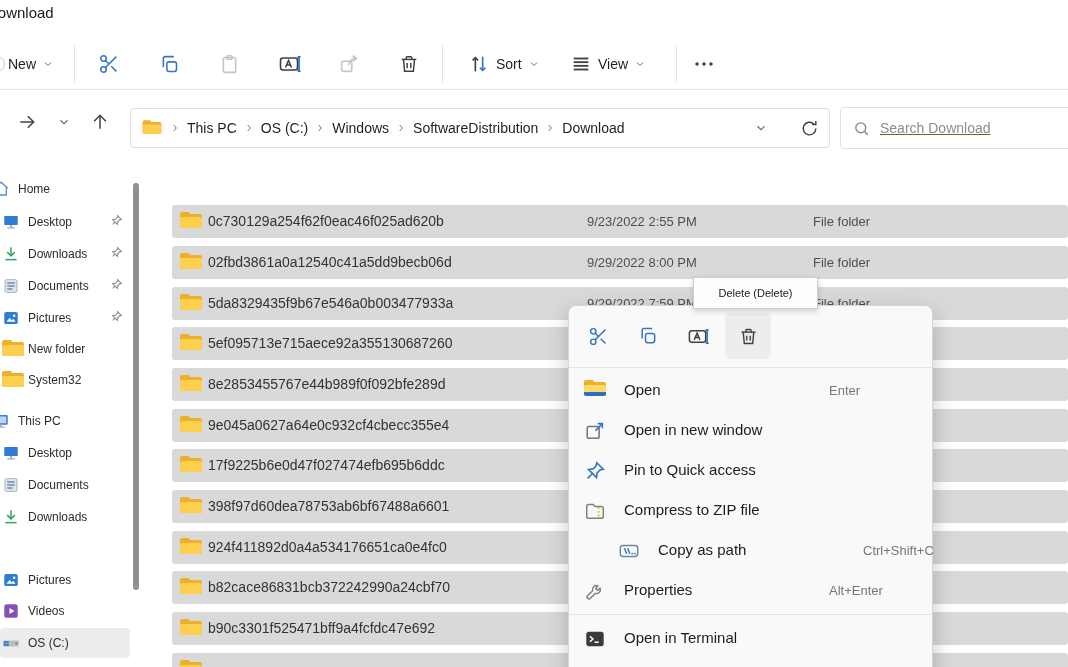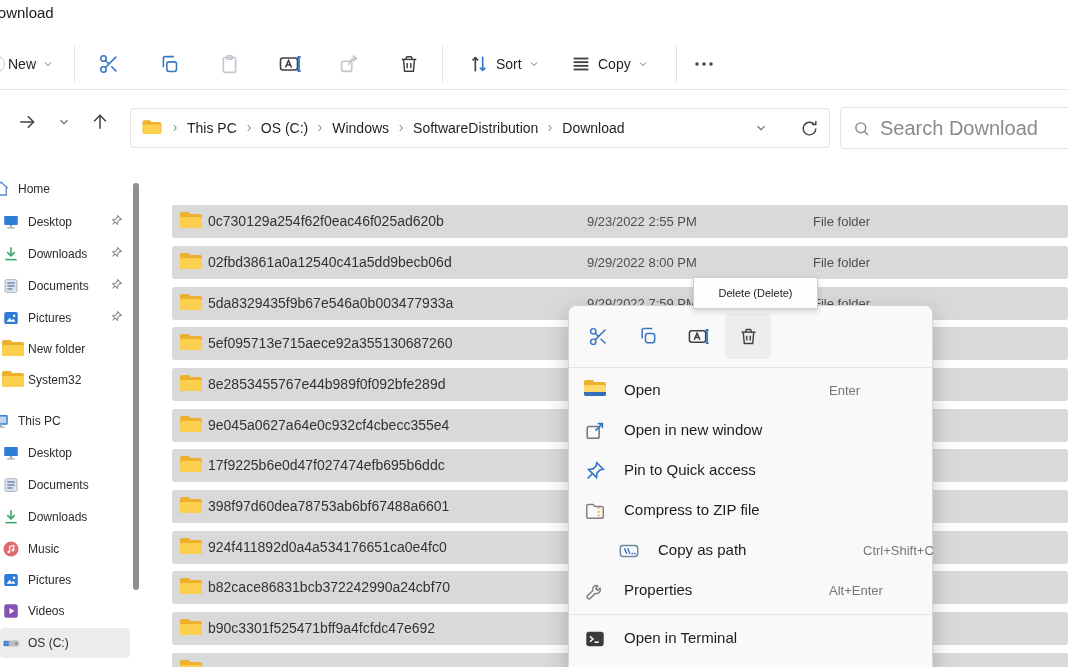--- a/index.html
+++ b/index.html
@@ -25,21 +25,21 @@
   .newplus { position:absolute; left:-11px; top:56px; width:16px; height:16px; border:1.5px solid #b9cde4; border-radius:50%; }
 
   
   .navrow { position:absolute; left:0; top:92px; width:1068px; height:64px; background:#fff; }
   .navbtn { position:absolute; top:16px; width:28px; height:28px; display:flex; align-items:center; justify-content:center; border-radius:4px; }
   .addressbar { position:absolute; left:130px; top:16px; width:700px; height:40px; border:1px solid #e1e1e1; background:#fff; border-radius:4px; display:flex; align-items:center; padding:0 10px; gap:7px; }
   .crumb { font-size:14px; color:#1f1f1f; white-space:nowrap; }
   .crumb-sep svg { display:block; }
   .addr-spacer { flex:1; }
   .searchbox { position:absolute; left:840px; top:15px; width:240px; height:42px; border:1px solid #e1e1e1; background:#fff; border-radius:4px; display:flex; align-items:center; padding:0 12px; gap:10px; }
-  .searchbox input { border:none; outline:none; font-size:20px; color:#4d7c0f; width:160px; font-family:"Liberation Sans", sans-serif; background:transparent; }
+  .searchbox input { border:none; outline:none; font-size:14px; color:#4d7c0f; width:160px; font-family:"Liberation Sans", sans-serif; background:transparent;text-decoration:underline; }
   .searchbox input::placeholder { color:#8b8b8b; }
 
   
   .sidebar { position:absolute; left:0; top:160px; width:132px; height:507px; }
   .side-item { position:absolute; left:0; height:30px; display:flex; align-items:center; border-radius:4px; width:130px; }
   .side-item .sicon { width:18px; height:18px; flex:0 0 18px; margin-right:8px; }
   .side-item .slabel { font-size:12px; color:#2b2b2b; white-space:nowrap; }
   .side-item.cut .sicon { margin-left:-8px; }
   .side-item.child { padding-left:2px; }
   .side-item.selected { background:#ececec; }
@@ -160,21 +160,21 @@
           <polyline points="6 9 12 15 18 9"></polyline>
         </svg>
     </div>
     <div class="tbtn" style="left:570px;">
       <svg class="dark" width="22" height="22" viewBox="0 0 24 24" fill="none" stroke="currentColor" stroke-width="2">
           <line x1="4" y1="6" x2="20" y2="6"></line>
           <line x1="4" y1="10" x2="20" y2="10"></line>
           <line x1="4" y1="14" x2="20" y2="14"></line>
           <line x1="4" y1="18" x2="20" y2="18"></line>
         </svg>
-      <span class="tlabel">Copy</span>
+      <span class="tlabel">View</span>
       <svg class="chev" width="12" height="12" viewBox="0 0 24 24" fill="none" stroke="currentColor" stroke-width="2">
           <polyline points="6 9 12 15 18 9"></polyline>
         </svg>
     </div>
     <div class="tool-sep" style="left:676px;"></div>
     <div class="tbtn" style="left:692px;">
       <svg class="dark" width="24" height="24" viewBox="0 0 24 24" fill="currentColor">
           <circle cx="5" cy="12" r="1.7"></circle>
           <circle cx="12" cy="12" r="1.7"></circle>
           <circle cx="19" cy="12" r="1.7"></circle>
@@ -351,29 +351,20 @@
       <span class="slabel">Documents</span>
     </div>
     <div class="side-item child" style="top:342px;">
       <span class="sicon"><svg width="18" height="18" viewBox="0 0 24 24" fill="none" stroke="#2fa463" stroke-width="2">
             <line x1="12" y1="3" x2="12" y2="14"></line>
             <polyline points="7 9.5 12 14.5 17 9.5"></polyline>
             <line x1="4.5" y1="19.5" x2="19.5" y2="19.5"></line>
           </svg></span>
       <span class="slabel">Downloads</span>
     </div>
-    <div class="side-item child" style="top:374px;">
-      <span class="sicon"><svg width="18" height="18" viewBox="0 0 24 24">
-            <circle cx="12" cy="12" r="10" fill="#df6a70"></circle>
-            <path d="M10.3 16V8.6l5.4-1.3v6" stroke="#fff" stroke-width="1.5" fill="none"></path>
-            <circle cx="9" cy="16" r="1.8" fill="#fff"></circle>
-            <circle cx="14.6" cy="13.6" r="1.8" fill="#fff"></circle>
-          </svg></span>
-      <span class="slabel">Music</span>
-    </div>
     <div class="side-item child" style="top:405px;">
       <span class="sicon"><svg width="18" height="18" viewBox="0 0 24 24">
             <rect x="3" y="4" width="18" height="16" rx="2.5" fill="#2f7cd6"></rect>
             <path d="M6 17l4.2-5.2 3 3.4 2-2.2 2.8 4z" fill="#fff"></path>
             <circle cx="16.2" cy="9" r="1.6" fill="#fff"></circle>
           </svg></span>
       <span class="slabel">Pictures</span>
     </div>
     <div class="side-item child" style="top:436px;">
       <span class="sicon"><svg width="18" height="18" viewBox="0 0 24 24">

